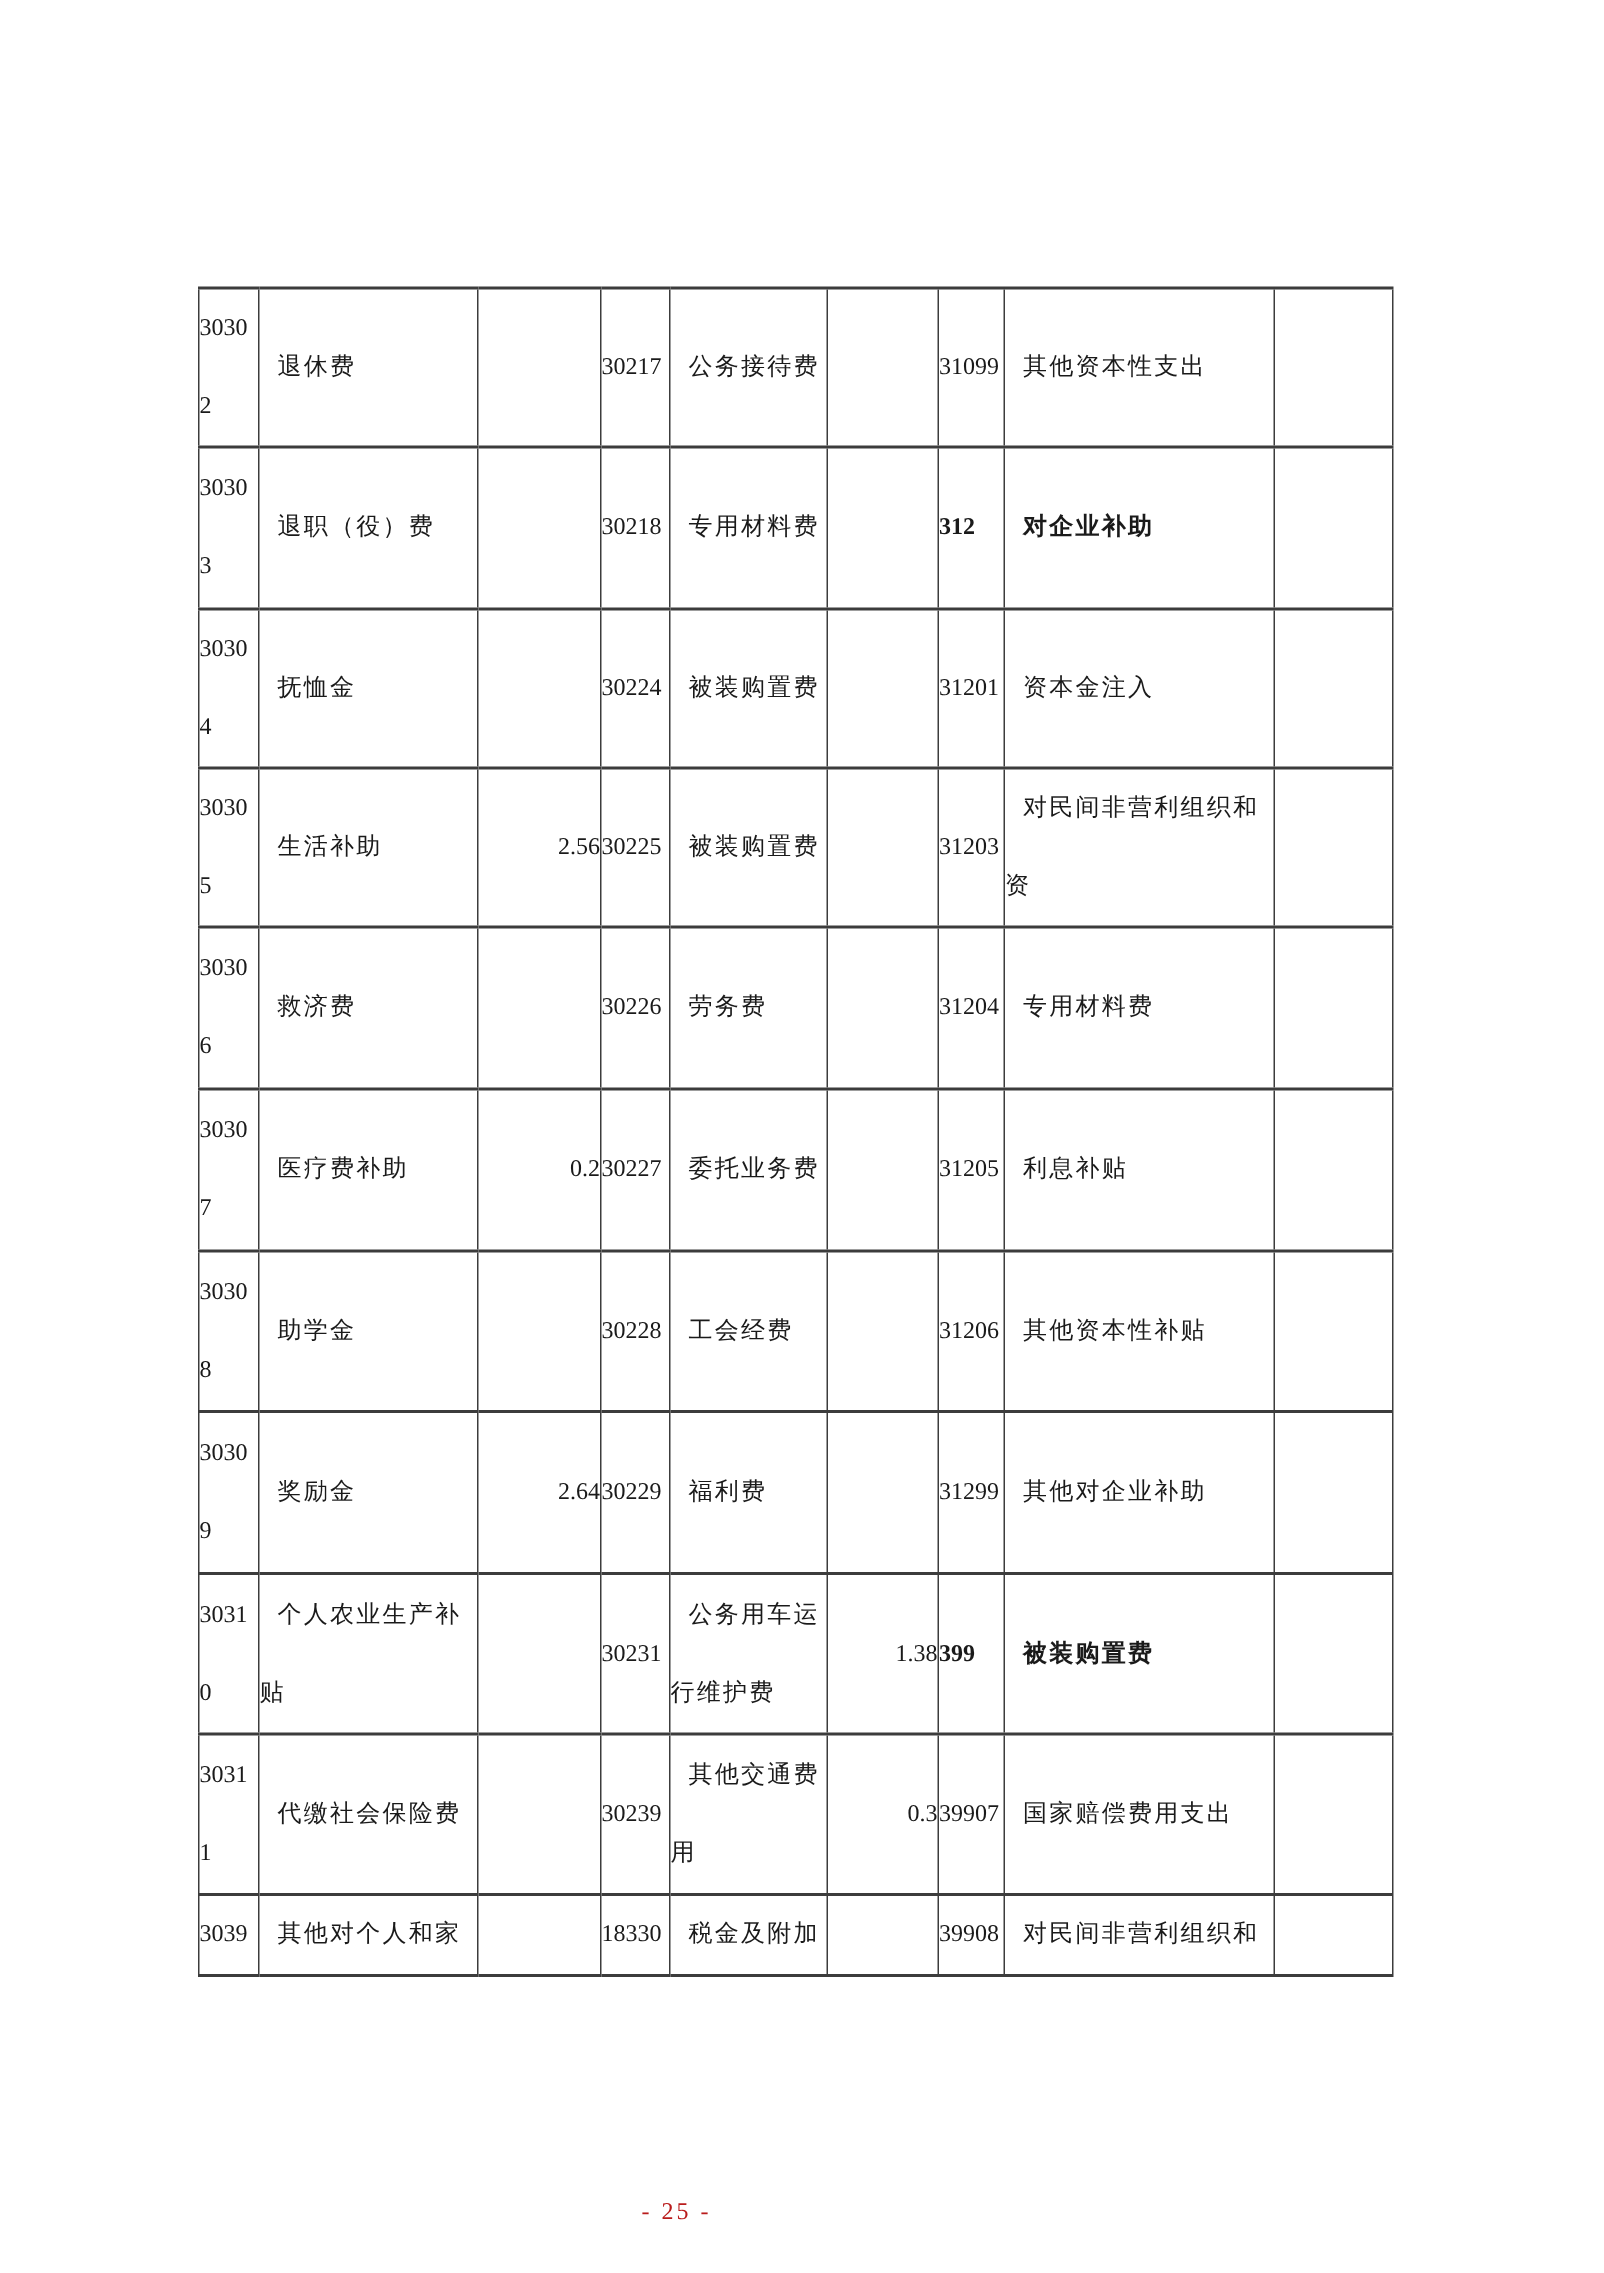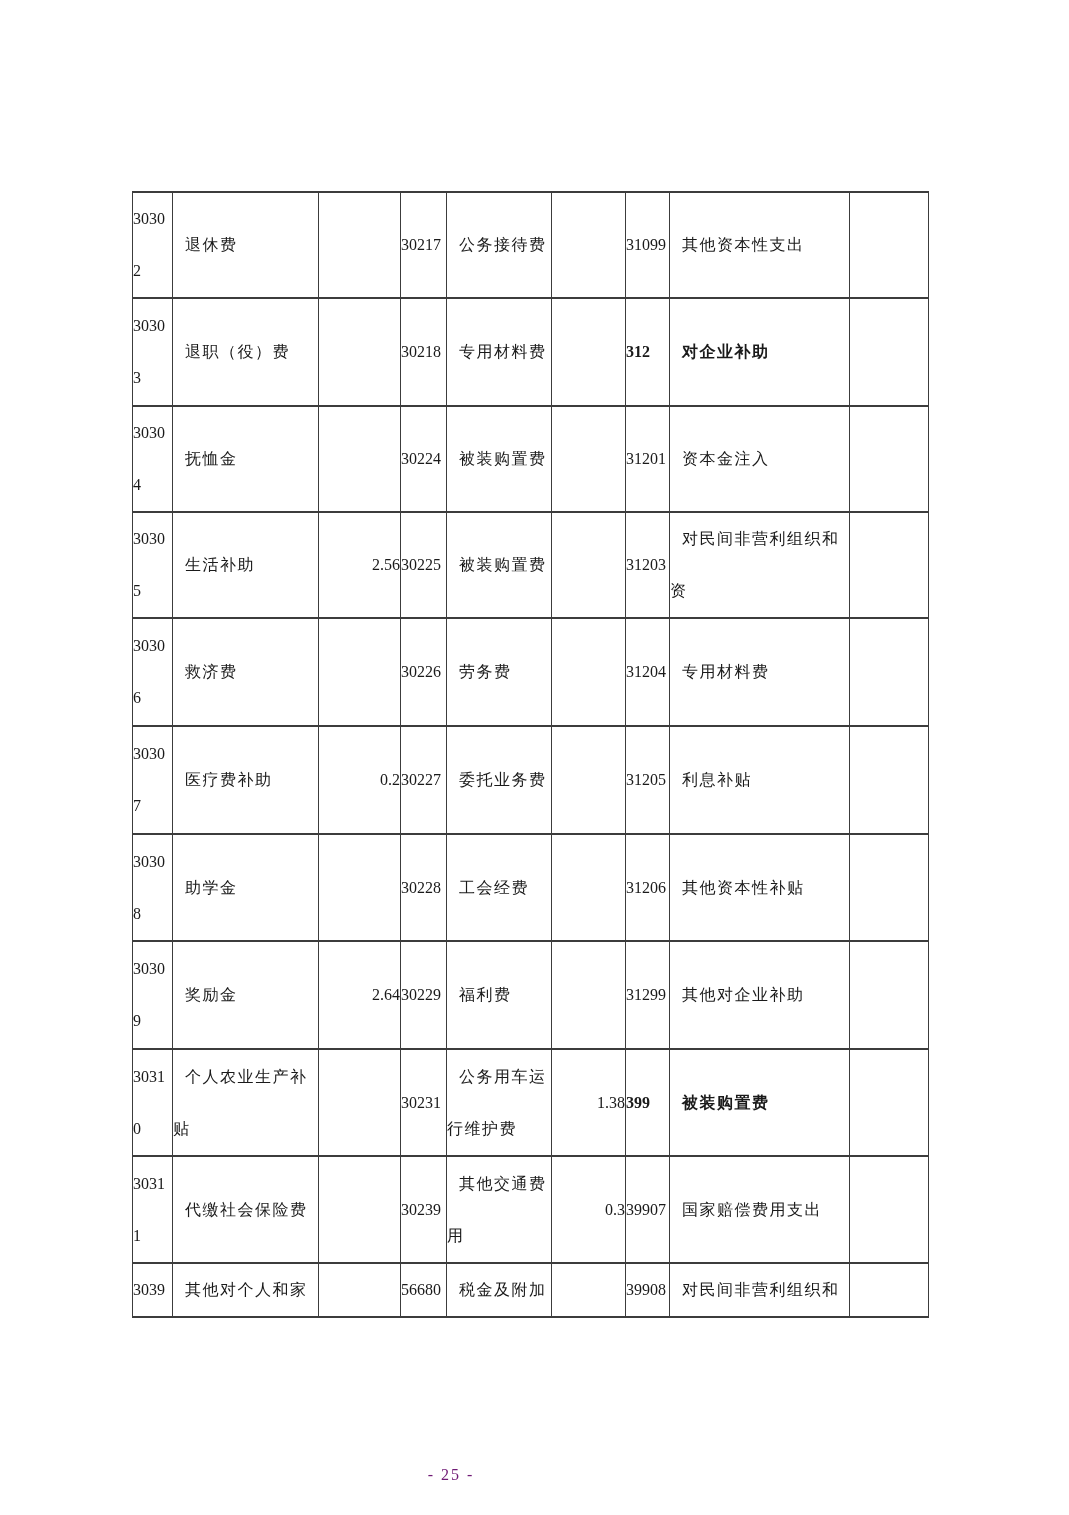--- a/index.html
+++ b/index.html
@@ -60,21 +60,21 @@
     font-weight: bold;
   }
   .footer {
     position: absolute;
     left: 0;
     top: 1466px;
     width: 902px;
     text-align: center;
     font-size: 16px;
     letter-spacing: 2px;
-    color: #701a75;
+    color: #b91c1c;
   }
 </style>
 </head>
 <body>
 
 <div class="page">
   <table class="budget">
     <colgroup>
         <col style="width: 40px;">
         <col style="width: 146px;">
@@ -208,21 +208,21 @@
 用</td>
           <td class="value">0.3</td>
           <td class="code">39907</td>
           <td class="name">国家赔偿费用支出</td>
           <td class="value"></td>
         </tr>
         <tr style="height: 51px;">
           <td class="code">3039</td>
           <td class="name">其他对个人和家</td>
           <td class="value"></td>
-          <td class="code">56680</td>
+          <td class="code">18330</td>
           <td class="name">税金及附加</td>
           <td class="value"></td>
           <td class="code">39908</td>
           <td class="name">对民间非营利组织和</td>
           <td class="value"></td>
         </tr>
       </tbody>
   </table>
   <div class="footer">- 25 -</div>
 </div>

